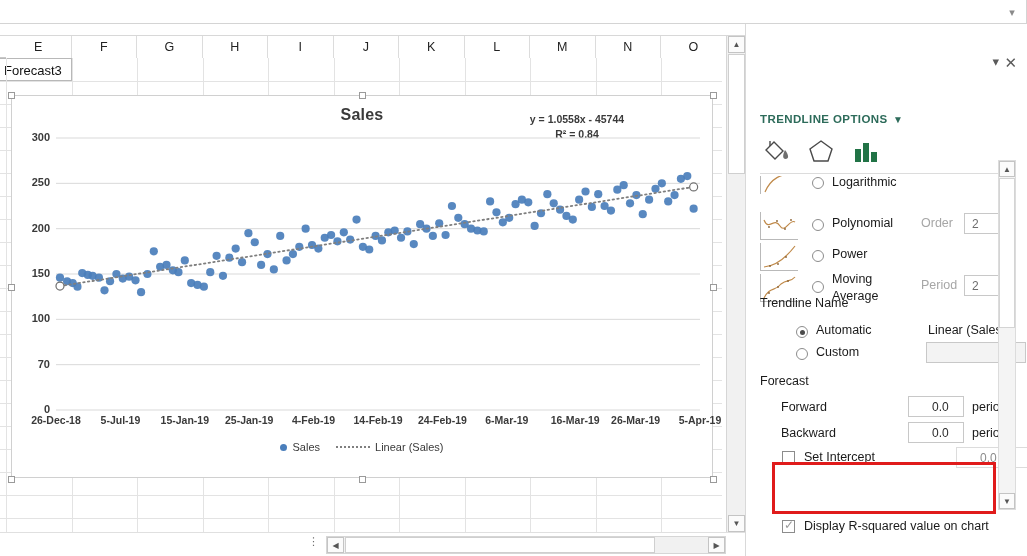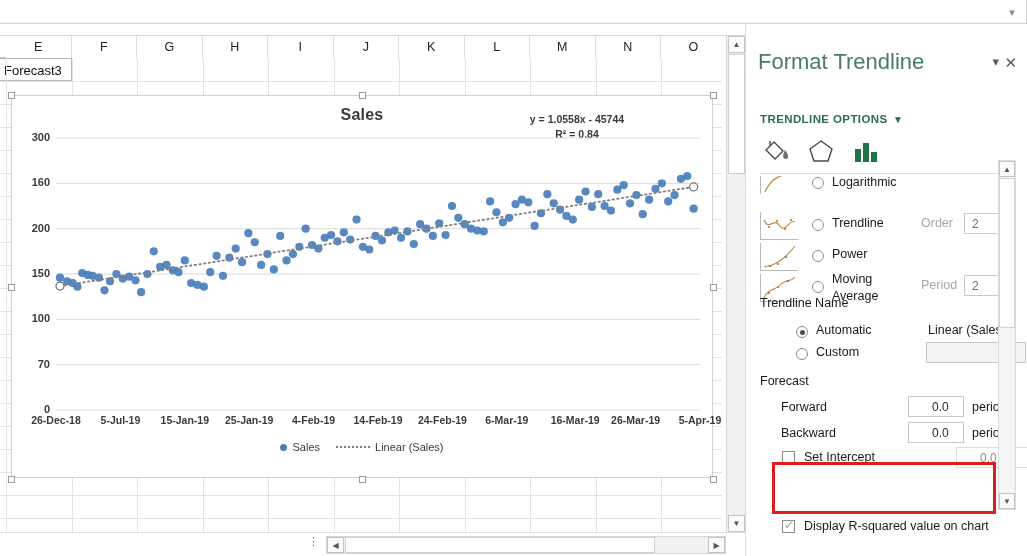--- a/index.html
+++ b/index.html
@@ -437,21 +437,21 @@
           <circle cx="47.97530864197531" cy="190.07231442982948" r="4" fill="#ffffff" stroke="#6f6f6f" stroke-width="1.2"></circle>
           <circle cx="681.6395061728396" cy="90.94867955570868" r="4" fill="#ffffff" stroke="#6f6f6f" stroke-width="1.2"></circle>
         </svg>
 
       <div id="yticks">
           <div class="ytick" style="left: 4px; top: 307px;">0</div>
           <div class="ytick" style="left: 4px; top: 261.667px;">70</div>
           <div class="ytick" style="left: 4px; top: 216.333px;">100</div>
           <div class="ytick" style="left: 4px; top: 171px;">150</div>
           <div class="ytick" style="left: 4px; top: 125.667px;">200</div>
-          <div class="ytick" style="left: 4px; top: 80.3333px;">160</div>
+          <div class="ytick" style="left: 4px; top: 80.3333px;">250</div>
           <div class="ytick" style="left: 4px; top: 35px;">300</div>
         </div>
       <div id="xticks">
           <div class="xtick" style="left: -1px; width: 90px;">26-Dec-18</div>
           <div class="xtick" style="left: 63.4px; width: 90px;">5-Jul-19</div>
           <div class="xtick" style="left: 127.8px; width: 90px;">15-Jan-19</div>
           <div class="xtick" style="left: 192.2px; width: 90px;">25-Jan-19</div>
           <div class="xtick" style="left: 256.6px; width: 90px;">4-Feb-19</div>
           <div class="xtick" style="left: 321px; width: 90px;">14-Feb-19</div>
           <div class="xtick" style="left: 385.4px; width: 90px;">24-Feb-19</div>
@@ -486,21 +486,20 @@
   <div class="bottom-bar">
     <div class="tab-dots">⋮</div>
     <div class="h-scroll">
       <div class="h-left">◀</div>
       <div class="h-thumb"></div>
       <div class="h-right">▶</div>
     </div>
   </div>
 
   <div class="pane">
-    <div class="pane-title">Format Trendline</div>
     <div class="pane-ctl pane-dropdown">▾</div>
     <div class="pane-ctl pane-close">✕</div>
 
     <div class="pane-sub">TRENDLINE OPTIONS</div>
     <div class="pane-sub-arrow">▼</div>
 
     <div class="icon-row">
       <div class="tab-icon" style="left:0px">
         <svg width="34" height="32" viewBox="0 0 34 32">
           <g fill="none" stroke="#4a4a4a" stroke-width="1.4">
@@ -541,21 +540,21 @@
         <svg width="37" height="27" viewBox="0 0 37 27">
           <path d="M3 8 C8 20 13 4 19 14 C24 22 29 6 34 10" fill="none" stroke="#c08a4a" stroke-width="1.2"></path>
           <circle cx="8" cy="15" r="0.9" fill="#8a6030"></circle>
             <circle cx="16" cy="9" r="0.9" fill="#8a6030"></circle>
           <circle cx="24" cy="17" r="0.9" fill="#8a6030"></circle>
             <circle cx="30" cy="8" r="0.9" fill="#8a6030"></circle>
         </svg>
       </div>
       <div class="radio" style="left:52px;top:9px"></div>
       <div class="opt-label" style="left:72px;top:6px">
-        <span>Trendline</span>
+        <span>Polynomial</span>
       </div>
       <div class="opt-label dim" style="left:161px;top:6px">Order</div>
       <div class="spin-box" style="left:204px;top:3px">
         <span>2</span>
         <div class="spin-arrows">▲<br>▼</div>
       </div>
     </div>
 
     <div class="opt-row" style="top:217px; width:250px;">
       <div class="opt-thumb">

